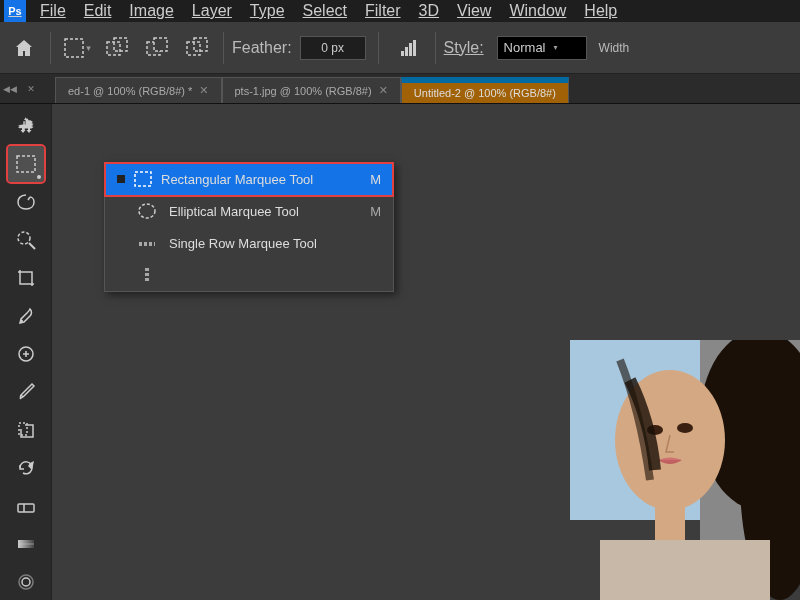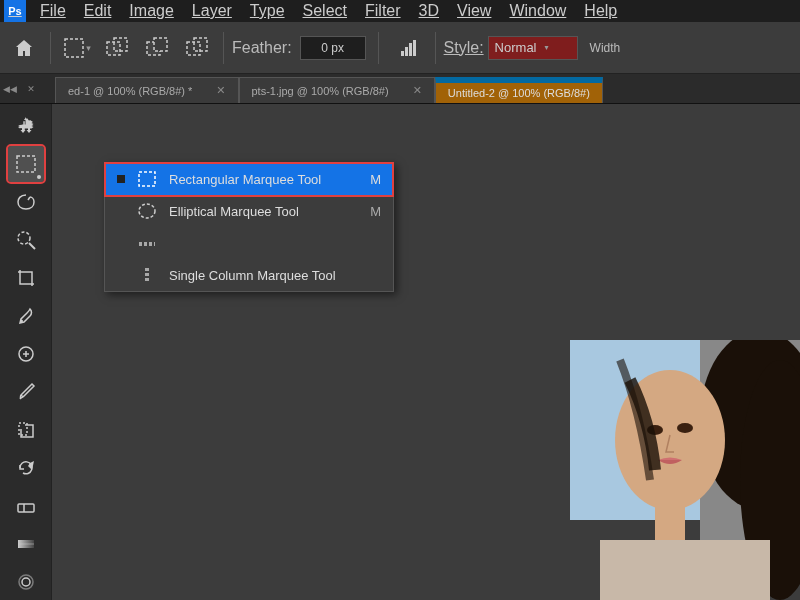--- a/index.html
+++ b/index.html
@@ -78,21 +78,21 @@
       background: #1e1e1e;
       border: 1px solid #555;
       color: #ccc;
       font-size: 12px;
       padding: 6px 4px;
       text-align: center;
     }
     .style-dropdown {
       display: flex;
       align-items: center;
-      background: #7f1d1d;
+      background: #000000;
       border: 1px solid #555;
       height: 24px;
       padding: 0 6px;
       cursor: pointer;
       gap: 8px;
       min-width: 90px;
     }
     .chevron-down {
       font-size: 8px;
       color: #999;
@@ -116,21 +116,21 @@
       height: 26px;
       padding: 0 12px;
       display: flex;
       align-items: center;
       background: #3a3a3a;
       border: 1px solid #555;
       border-bottom: none;
       color: #aaa;
       font-size: 11px;
       cursor: pointer;
-      gap: 24px;
+      gap: 7px;
       white-space: nowrap;
     }
     .tab-item.active {
       background: #a16207;
       color: #ddd;
       border-top: 6px solid #0369a1;
     }
     .tab-close {
       font-size: 11px;
       color: #888;
@@ -205,20 +205,21 @@
     .flyout-item {
       display: flex;
       align-items: center;
       padding: 7px 12px;
       cursor: pointer;
       gap: 12px;
       position: relative;
     }
     .flyout-item.highlighted {
       background: #1473e6;
+      gap: 8px;
     }
     .flyout-label {
       flex: 1;
       font-size: 13px;
       color: #ddd;
     }
     .flyout-shortcut {
       font-size: 13px;
       color: #aaa;
       margin-left: auto;
@@ -304,21 +305,21 @@
     <svg width="22" height="22" viewBox="0 0 22 22">
       <rect x="3" y="14" width="3" height="5" fill="#ccc"></rect>
       <rect x="7" y="10" width="3" height="9" fill="#ccc"></rect>
       <rect x="11" y="6" width="3" height="13" fill="#ccc"></rect>
       <rect x="15" y="3" width="3" height="16" fill="#ccc"></rect>
     </svg>
   </div>
 
   <div style="width:1px;height:32px;background:#555;margin:0 4px;"></div>
 
-  <span class="toolbar-label" style="margin-right:0;text-decoration:underline;">Style:</span>
+  <span class="toolbar-label" style="margin-right:9px;text-decoration:underline;">Style:</span>
   <div class="style-dropdown">
     <span>Normal</span>
     <span class="chevron-down">▾</span>
   </div>
 
   <span class="width-label" style="margin-left:8px;">Width</span>
 </div>
 
 <div id="tabs-bar" style="position:relative;">
 
@@ -468,32 +469,32 @@
       </div>
 
       <div class="flyout-item">
         <div style="width:8px;height:8px;flex-shrink:0;"></div>
         <div style="width:20px;height:18px;display:flex;align-items:center;justify-content:center;">
           <svg width="18" height="16" viewBox="0 0 18 16">
             <line x1="1" y1="8" x2="17" y2="8" stroke="#ccc" stroke-width="1.5" stroke-dasharray="3,2"></line>
             <line x1="1" y1="10" x2="17" y2="10" stroke="#ccc" stroke-width="1.5" stroke-dasharray="3,2"></line>
           </svg>
         </div>
+        <span class="flyout-label">Single Row Marquee Tool</span>
         <span class="flyout-shortcut"></span>
       </div>
 
       <div class="flyout-item">
         <div style="width:8px;height:8px;flex-shrink:0;"></div>
         <div style="width:20px;height:18px;display:flex;align-items:center;justify-content:center;">
           <svg width="18" height="16" viewBox="0 0 18 16">
             <line x1="8" y1="1" x2="8" y2="15" stroke="#ccc" stroke-width="1.5" stroke-dasharray="3,2"></line>
             <line x1="10" y1="1" x2="10" y2="15" stroke="#ccc" stroke-width="1.5" stroke-dasharray="3,2"></line>
           </svg>
         </div>
-        <span class="flyout-label">Single Column Marquee Tool</span>
         <span class="flyout-shortcut"></span>
       </div>
     </div>
 
     <div style="position:absolute;left:52px;top:58px;width:290px;height:35px;border:2px solid #e04040;pointer-events:none;z-index:102;"></div>
 
     <div class="photo-preview">
       <svg width="230" height="260" viewBox="0 0 230 260">
 
         <rect x="0" y="0" width="230" height="180" fill="#a8c8e0"></rect>

